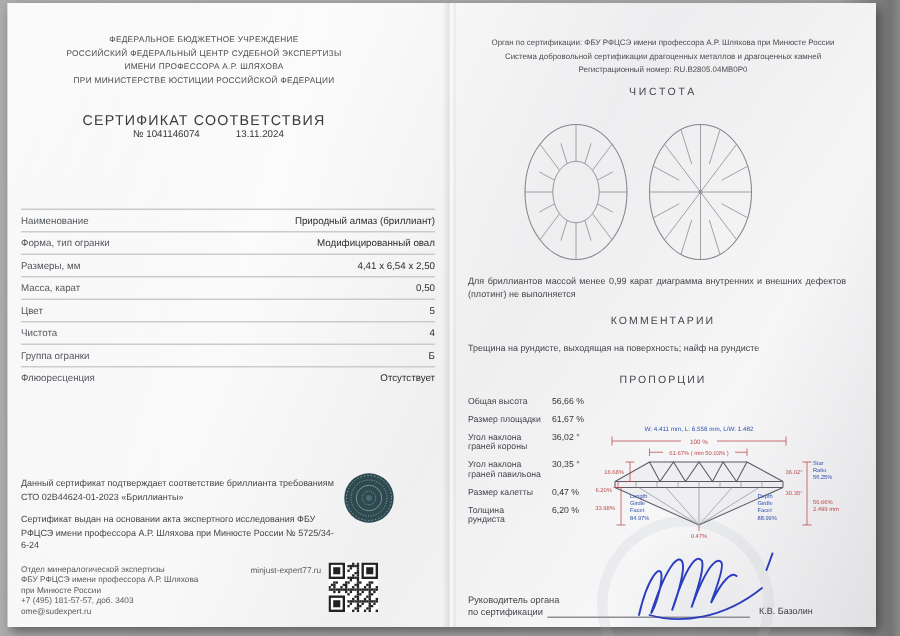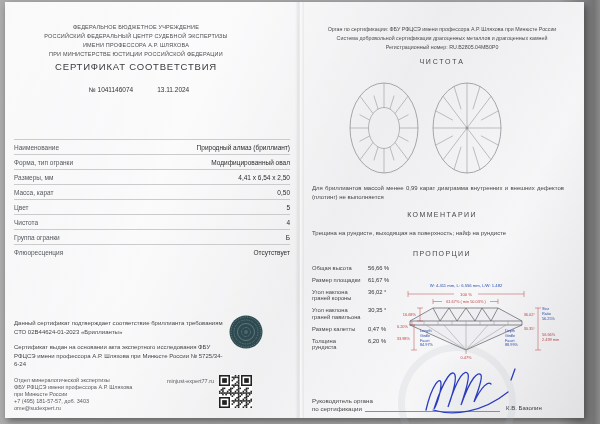--- a/index.html
+++ b/index.html
@@ -46,21 +46,21 @@
 
   <div class="c" style="left:0;top:0;width:300px;height:424px">
 
     <div class="c org ctr" style="left:0;top:23px;width:272px">
       <div>ФЕДЕРАЛЬНОЕ БЮДЖЕТНОЕ УЧРЕЖДЕНИЕ</div>
       <div>РОССИЙСКИЙ ФЕДЕРАЛЬНЫЙ ЦЕНТР СУДЕБНОЙ ЭКСПЕРТИЗЫ</div>
       <div>ИМЕНИ ПРОФЕССОРА А.Р. ШЛЯХОВА</div>
       <div>ПРИ МИНИСТЕРСТВЕ ЮСТИЦИИ РОССИЙСКОЙ ФЕДЕРАЦИИ</div>
     </div>
 
-    <div class="c doc-title ctr" style="left:0;top:61px;width:272px">СЕРТИФИКАТ СООТВЕТСТВИЯ</div>
+    <div class="c doc-title ctr" style="left:0;top:75px;width:272px">СЕРТИФИКАТ СООТВЕТСТВИЯ</div>
 
     <div class="c numline" style="left:0;top:86px;width:278px">
       <span>№ 1041146074</span>
       <span>13.11.2024</span>
     </div>
 
     <div class="c spec">
       <div class="spec-row">
           <span class="lab">Наименование</span>
           <span class="val">Природный алмаз (бриллиант)</span>

